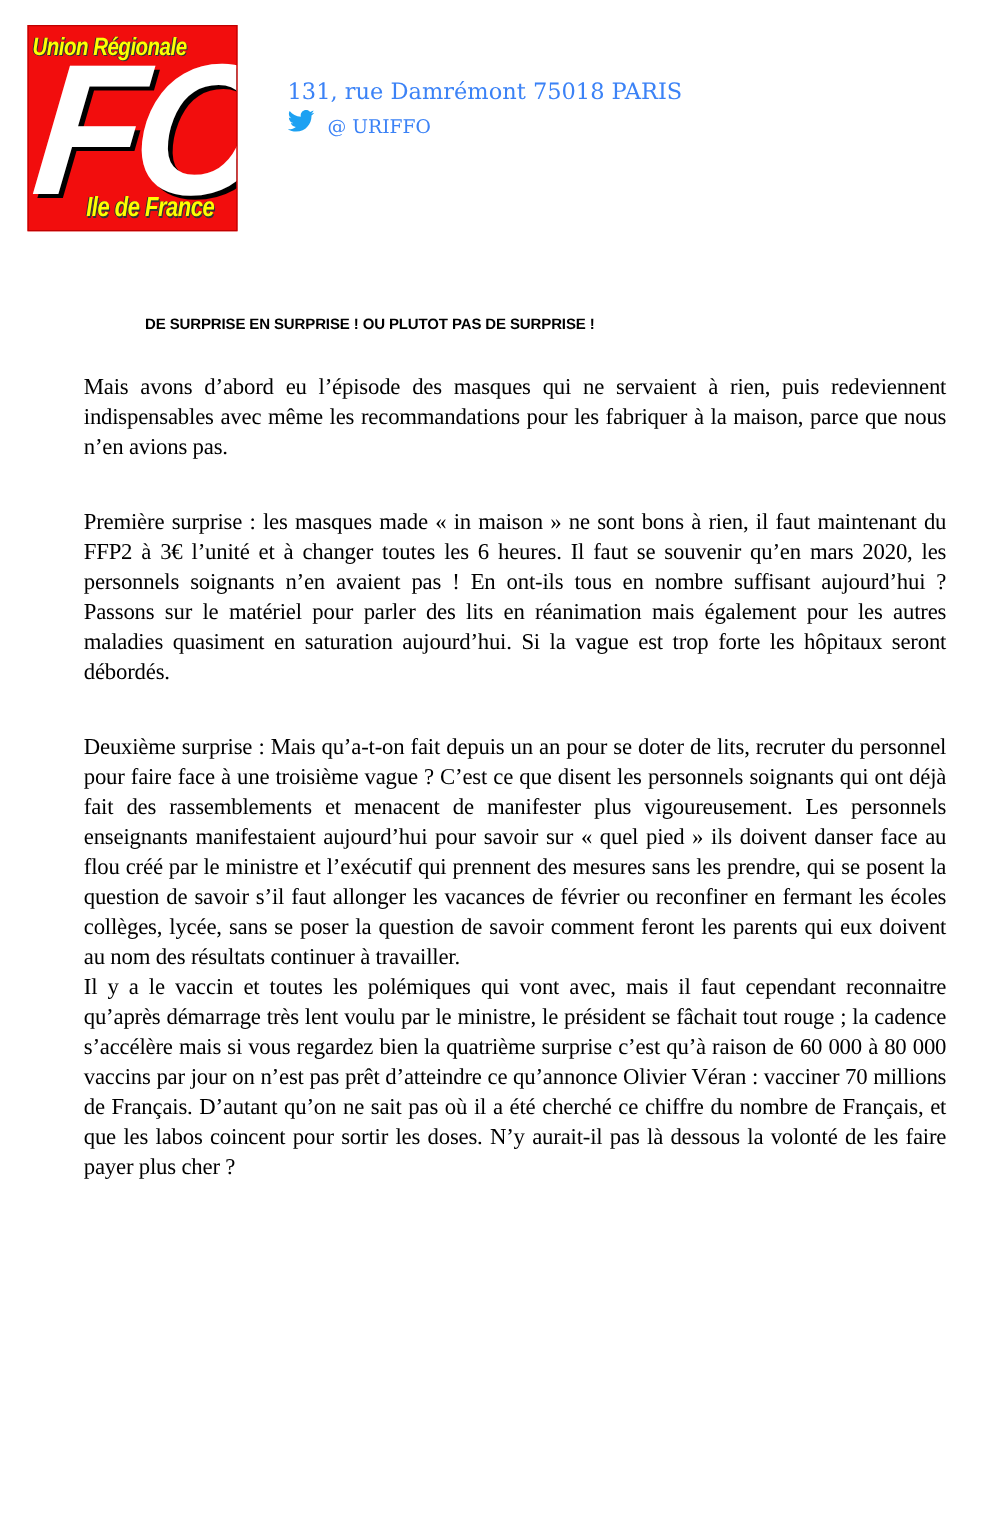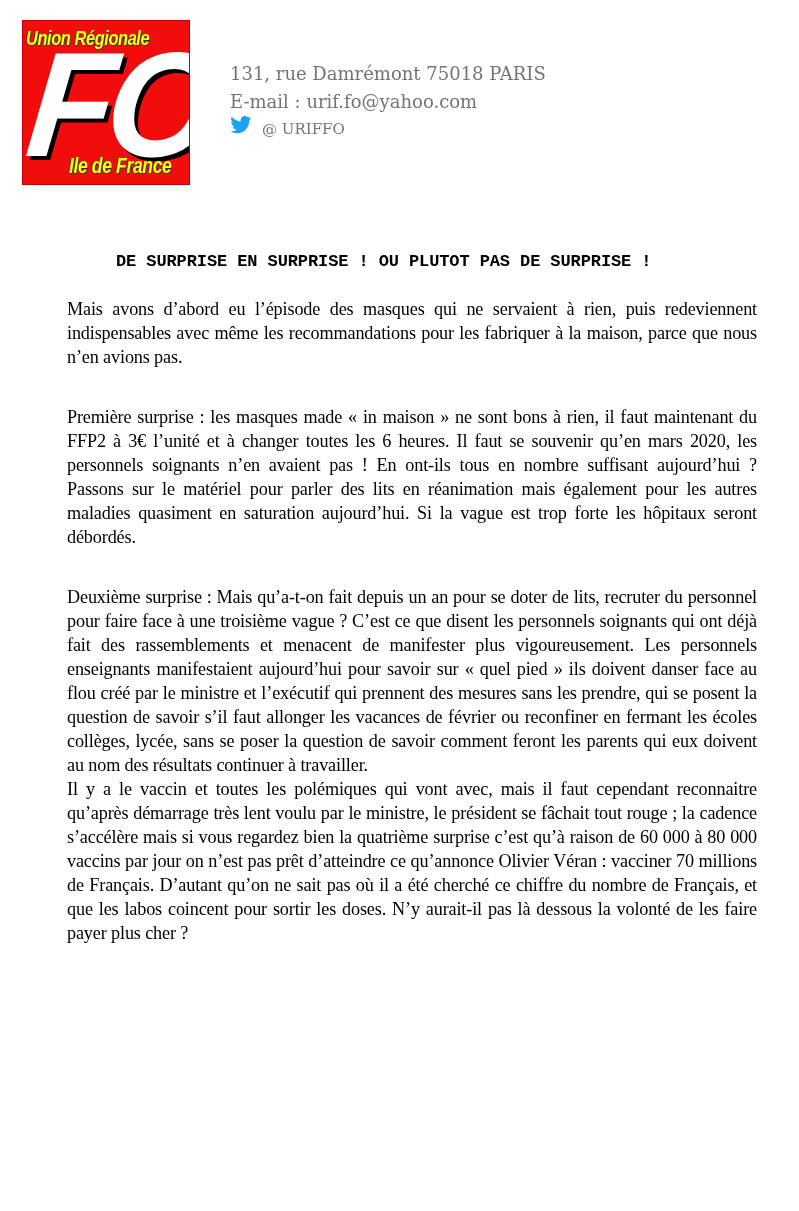--- a/index.html
+++ b/index.html
@@ -20,29 +20,29 @@
     .logo-top, .logo-bottom {
       position: absolute; font-family: "Liberation Sans", sans-serif; font-weight: bold;
       font-style: italic; color: #ffff00; text-shadow: 1px 1px 0 #333, -1px 0 0 #333;
       white-space: nowrap; letter-spacing: -0.5px;
     }
     .logo-top { left: 3px; top: 6px; font-size: 20px; transform: scaleX(0.82); transform-origin: left top; }
     .logo-bottom { left: 46px; top: 132px; font-size: 22px; transform: scaleX(0.8); transform-origin: left top; }
 
     .contact {
       position: absolute; left: 230px; top: 60px;
-      font-family: "DejaVu Serif", serif; font-size: 18px; line-height: 28px; color: #737373;
+      font-family: "DejaVu Serif", serif; font-size: 18px; line-height: 28px; color: #3b82f6;
     }
     .contact .line { display: block; white-space: nowrap; }
     .contact .twitter-line { font-size: 15px; line-height: 26px; display: flex; }
     .twitter-icon { width: 22px; height: 18px; margin-right: 10px; display: inline-block; }
 
     .title {
       position: absolute; left: 116px; top: 252px; width: 660px;
-      font-family: Liberation Mono, monospace; font-weight: bold; font-size: 17px;
+      font-family: Liberation Sans, sans-serif; font-weight: bold; font-size: 12px;
       letter-spacing: -0.1px; white-space: nowrap;
     }
 
     .body {
       position: absolute; left: 67px; top: 297px; width: 690px;
       font-family: "Liberation Serif", serif; font-size: 18.2px; line-height: 24px;
       text-align: justify; letter-spacing: -0.15px;
     }
     .body p { margin: 0; }
     .body p.gap { margin-top: 36px; }
@@ -51,21 +51,20 @@
 <body>
 
 <div class="logo">
   <div class="logo-fo">FO</div>
   <div class="logo-top">Union Régionale</div>
   <div class="logo-bottom">Ile de France</div>
 </div>
 
 <div class="contact">
   <span class="line">131, rue Damrémont 75018 PARIS</span>
-  <span class="line">E-mail : urif.fo@yahoo.com</span>
   <span class="line twitter-line">
     <svg class="twitter-icon" viewBox="0 0 24 20">
       <path fill="#1da1f2" d="M23.6 2.4c-.9.4-1.8.6-2.8.8 1-.6 1.8-1.5 2.1-2.7-.9.6-2 1-3.1 1.2C18.9.7 17.7.1 16.3.1c-2.7 0-4.8 2.2-4.8 4.8 0 .4 0 .8.1 1.1C7.6 5.8 4 3.9 1.7.9c-.4.7-.7 1.6-.7 2.4 0 1.7.9 3.2 2.2 4-.8 0-1.5-.2-2.2-.6v.1c0 2.3 1.7 4.3 3.9 4.7-.4.1-.8.2-1.3.2-.3 0-.6 0-.9-.1.6 1.9 2.4 3.3 4.5 3.4-1.7 1.3-3.7 2.1-6 2.1-.4 0-.8 0-1.2-.1 2.1 1.4 4.7 2.2 7.4 2.2 8.9 0 13.7-7.4 13.7-13.7v-.6c1-.7 1.8-1.6 2.5-2.5z"></path>
     </svg>
     <span>@ URIFFO</span>
   </span>
 </div>
 
 <div class="title">DE SURPRISE EN SURPRISE ! OU PLUTOT PAS DE SURPRISE !</div>
 

